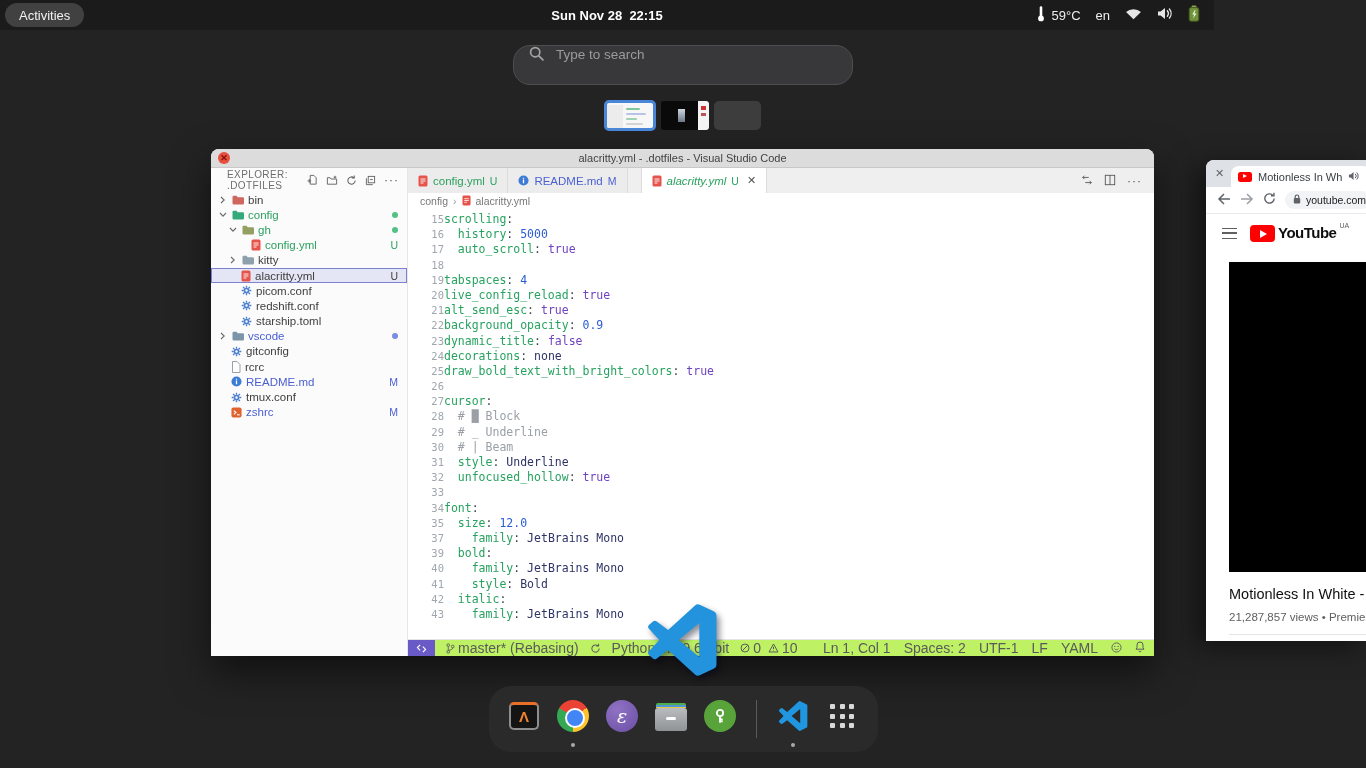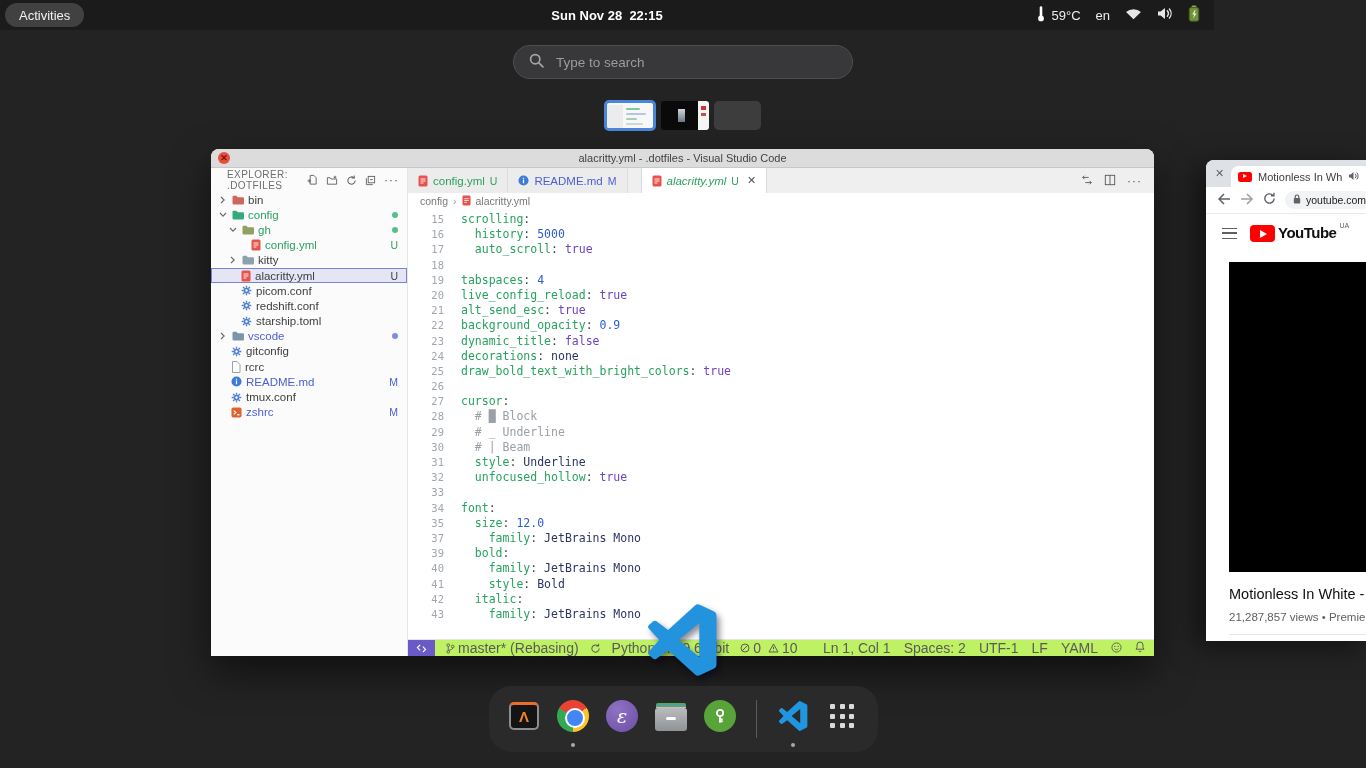--- a/index.html
+++ b/index.html
@@ -5,21 +5,21 @@
   html,body{margin:0;padding:0;width:1366px;height:768px;overflow:hidden;background:#232323;
     font-family:"Liberation Sans",sans-serif;-webkit-font-smoothing:antialiased;}
   *{box-sizing:border-box}
   
   #topbar{position:absolute;left:0;top:0;width:1214px;height:30px;background:#1b1b1b;display:flex;align-items:center;color:#ededed;z-index:40}
   #activities{margin-left:5px;height:24px;padding:0 14px;border-radius:13px;background:#414141;border:none;color:#f2f2f2;font-size:13px;font-family:inherit}
   #clock{position:absolute;left:50%;transform:translateX(-50%);font-weight:bold;font-size:13px;color:#fff;white-space:pre}
   #sysarea{margin-left:auto;display:flex;align-items:center;gap:15px;padding-right:14px;font-size:13px}
   .sysitem{display:flex;align-items:center;gap:5px}
   
-  #searchbar{position:absolute;left:513px;top:45px;width:340px;height:34px;border-radius:17px;background:#38383b;border:1px solid #4e4e51;display:flex;align-items:center;gap:10px;padding-left:15px;z-index:30}
+  #searchbar{position:absolute;left:513px;top:45px;width:340px;height:40px;border-radius:17px;background:#38383b;border:1px solid #4e4e51;display:flex;align-items:flex-start;gap:10px;padding-left:15px;z-index:30}
   #searchbar input{background:transparent;border:none;outline:none;color:#ddd;font-size:13.5px;width:280px;font-family:inherit}
   #searchbar input::placeholder{color:#9b9b9e}
   
   #workspaces{position:absolute;left:604px;top:100px;display:flex;gap:5px;align-items:flex-start;z-index:30}
   .ws-sel{width:52px;height:31px;border:3px solid #4a86d8;border-radius:5px;background:#f7f7f7;overflow:hidden;position:relative}
   .ws-sel .m-side{position:absolute;left:0;top:2px;width:16px;height:27px;background:#ececec}
   .ws-sel .m-line{position:absolute;height:1.5px;border-radius:1px}
   .ws2{width:48px;height:29px;border-radius:3px;background:#0a0a0a;position:relative;overflow:hidden;margin-top:1px}
   .ws2 .m-strip{position:absolute;right:0;top:0;width:11px;height:29px;background:#f4f4f4}
   .ws2 .m-red1{position:absolute;right:3px;top:5px;width:5px;height:4px;background:#c33}
@@ -52,21 +52,21 @@
   .tab{display:flex;align-items:center;gap:5px;padding:0 10px;font-size:11.5px;background:#ececec;border-right:1px solid #dcdcdc;color:#333}
   .tab.active{background:#fff;margin-left:13px;border-left:1px solid #dcdcdc}
   .tab .lbl.italic{font-style:italic}
   .tab-close{color:#555;font-size:11px;margin-left:3px}
   .ed-actions{margin-left:auto;display:flex;align-items:center;gap:11px;padding-right:12px;color:#4f4f4f}
   .breadcrumb{flex:0 0 16px;display:flex;align-items:center;gap:5px;padding-left:12px;font-size:10.5px;color:#787878}
   .bc-sep{color:#9a9a9a}
   .codewrap{flex:1;overflow:hidden;font-family:"DejaVu Sans Mono",monospace;font-size:11.5px;padding-top:3px}
   .cl{display:flex;height:15.2px;line-height:15.2px;white-space:pre}
   .ln{flex:0 0 36px;text-align:right;color:#a0a6ad;font-size:10.5px}
-  .lt{margin-left:17px}
+  .lt{margin-left:0}
   .tk-k{color:#27a25f}.tk-d{color:#3b3f46}.tk-n{color:#2a5cd5}.tk-b{color:#6f42c1}.tk-v{color:#2e3466}.tk-c{color:#9aa0a6}
   
   .statusbar{flex:0 0 16px;background:#bef264;border-top:1px solid #e4e4e4;display:flex;align-items:center;font-size:14px;color:#5a5a5a;gap:11px}
   .remote{width:27px;height:16px;background:#6a5ac8;display:flex;align-items:center;justify-content:center;color:#fff}
   .sbitem{display:flex;align-items:center;gap:3px}
   .sb-right{margin-left:auto;display:flex;gap:13px;align-items:center;padding-right:9px}
   
   #chwin{position:absolute;left:1206px;top:160px;width:165px;height:481px;border-radius:8px 0 0 0;background:#fff;box-shadow:-10px 6px 28px rgba(0,0,0,.5);display:flex;flex-direction:column;overflow:hidden;z-index:20}
   .chtabs{flex:0 0 27px;background:#dee1e6;position:relative}
   .chtab-x{position:absolute;left:9px;top:7px;color:#5f6368;font-size:11px}

